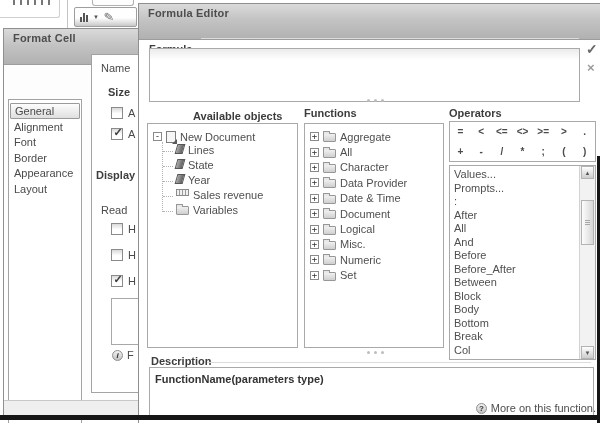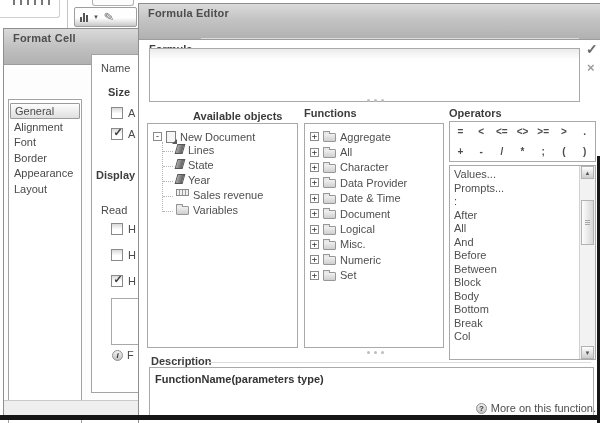--- a/index.html
+++ b/index.html
@@ -385,20 +385,21 @@
     <div class="panel" id="op-list-panel">
       <div class="op-list">
 
       <div class="op-item">Values...</div>
           <div class="op-item">Prompts...</div>
           <div class="op-item">:</div>
           <div class="op-item">After</div>
           <div class="op-item">All</div>
           <div class="op-item">And</div>
           <div class="op-item">Before</div>
+          <div class="op-item">Before_After</div>
           <div class="op-item">Between</div>
           <div class="op-item">Block</div>
           <div class="op-item">Body</div>
           <div class="op-item">Bottom</div>
           <div class="op-item">Break</div>
           <div class="op-item">Col</div>
         </div>
       <div class="sb">
         <span class="sb-btn sb-up">▲</span>
         <span class="sb-thumb"></span>

